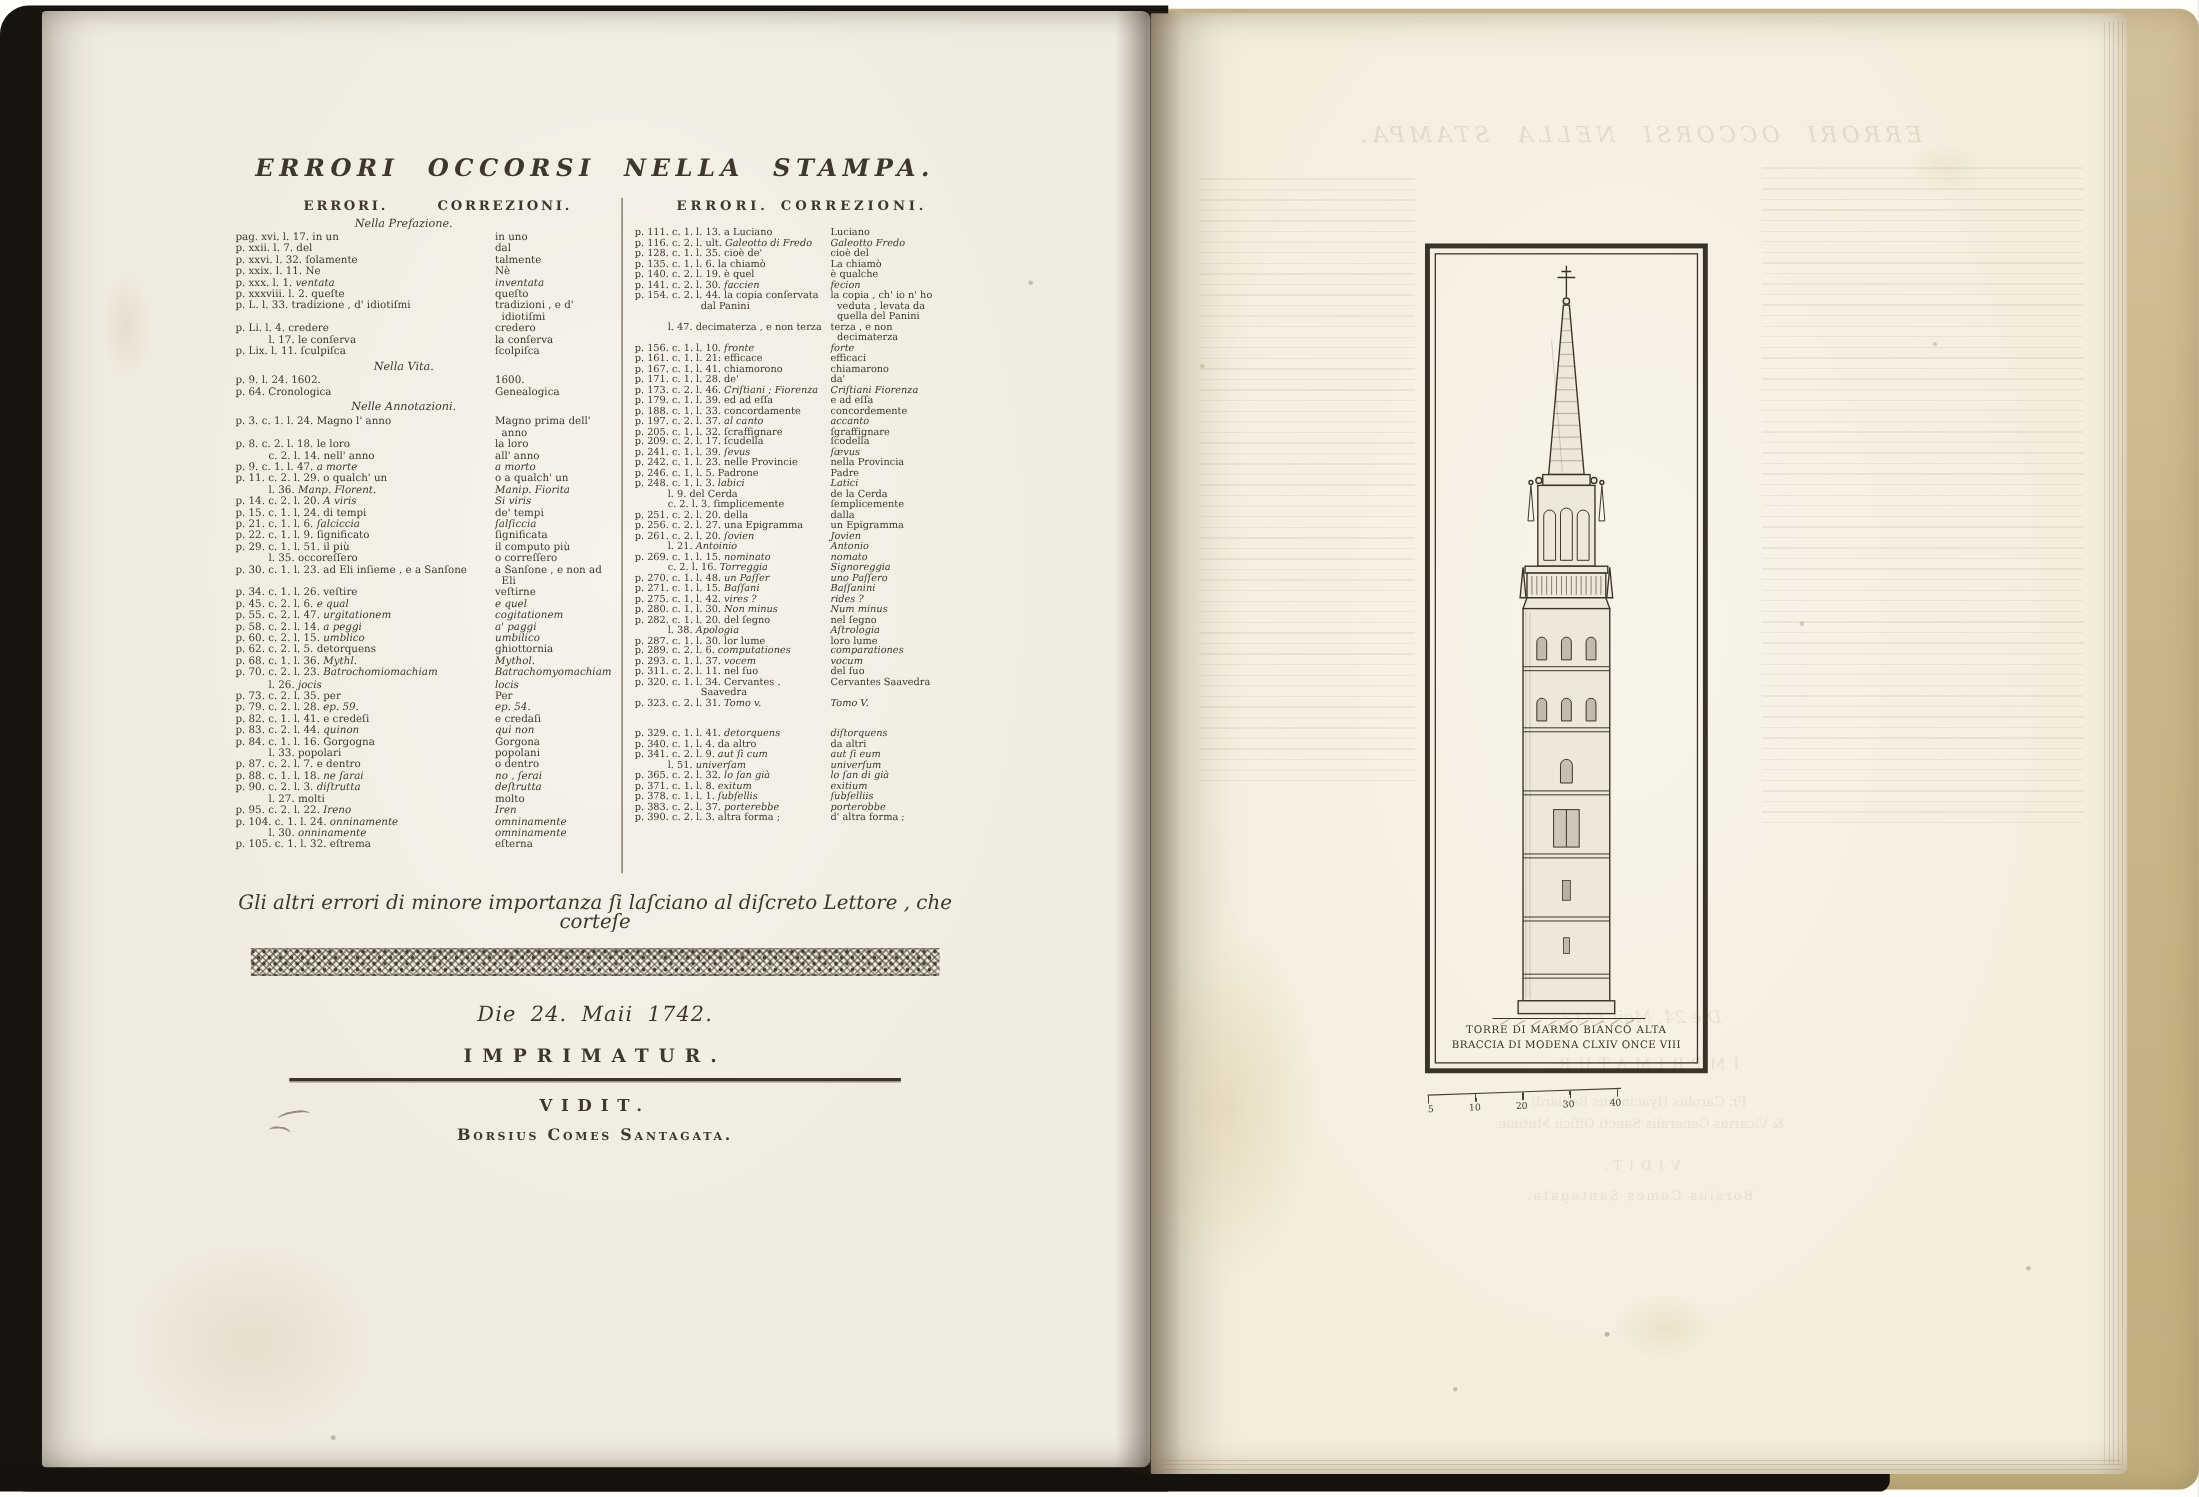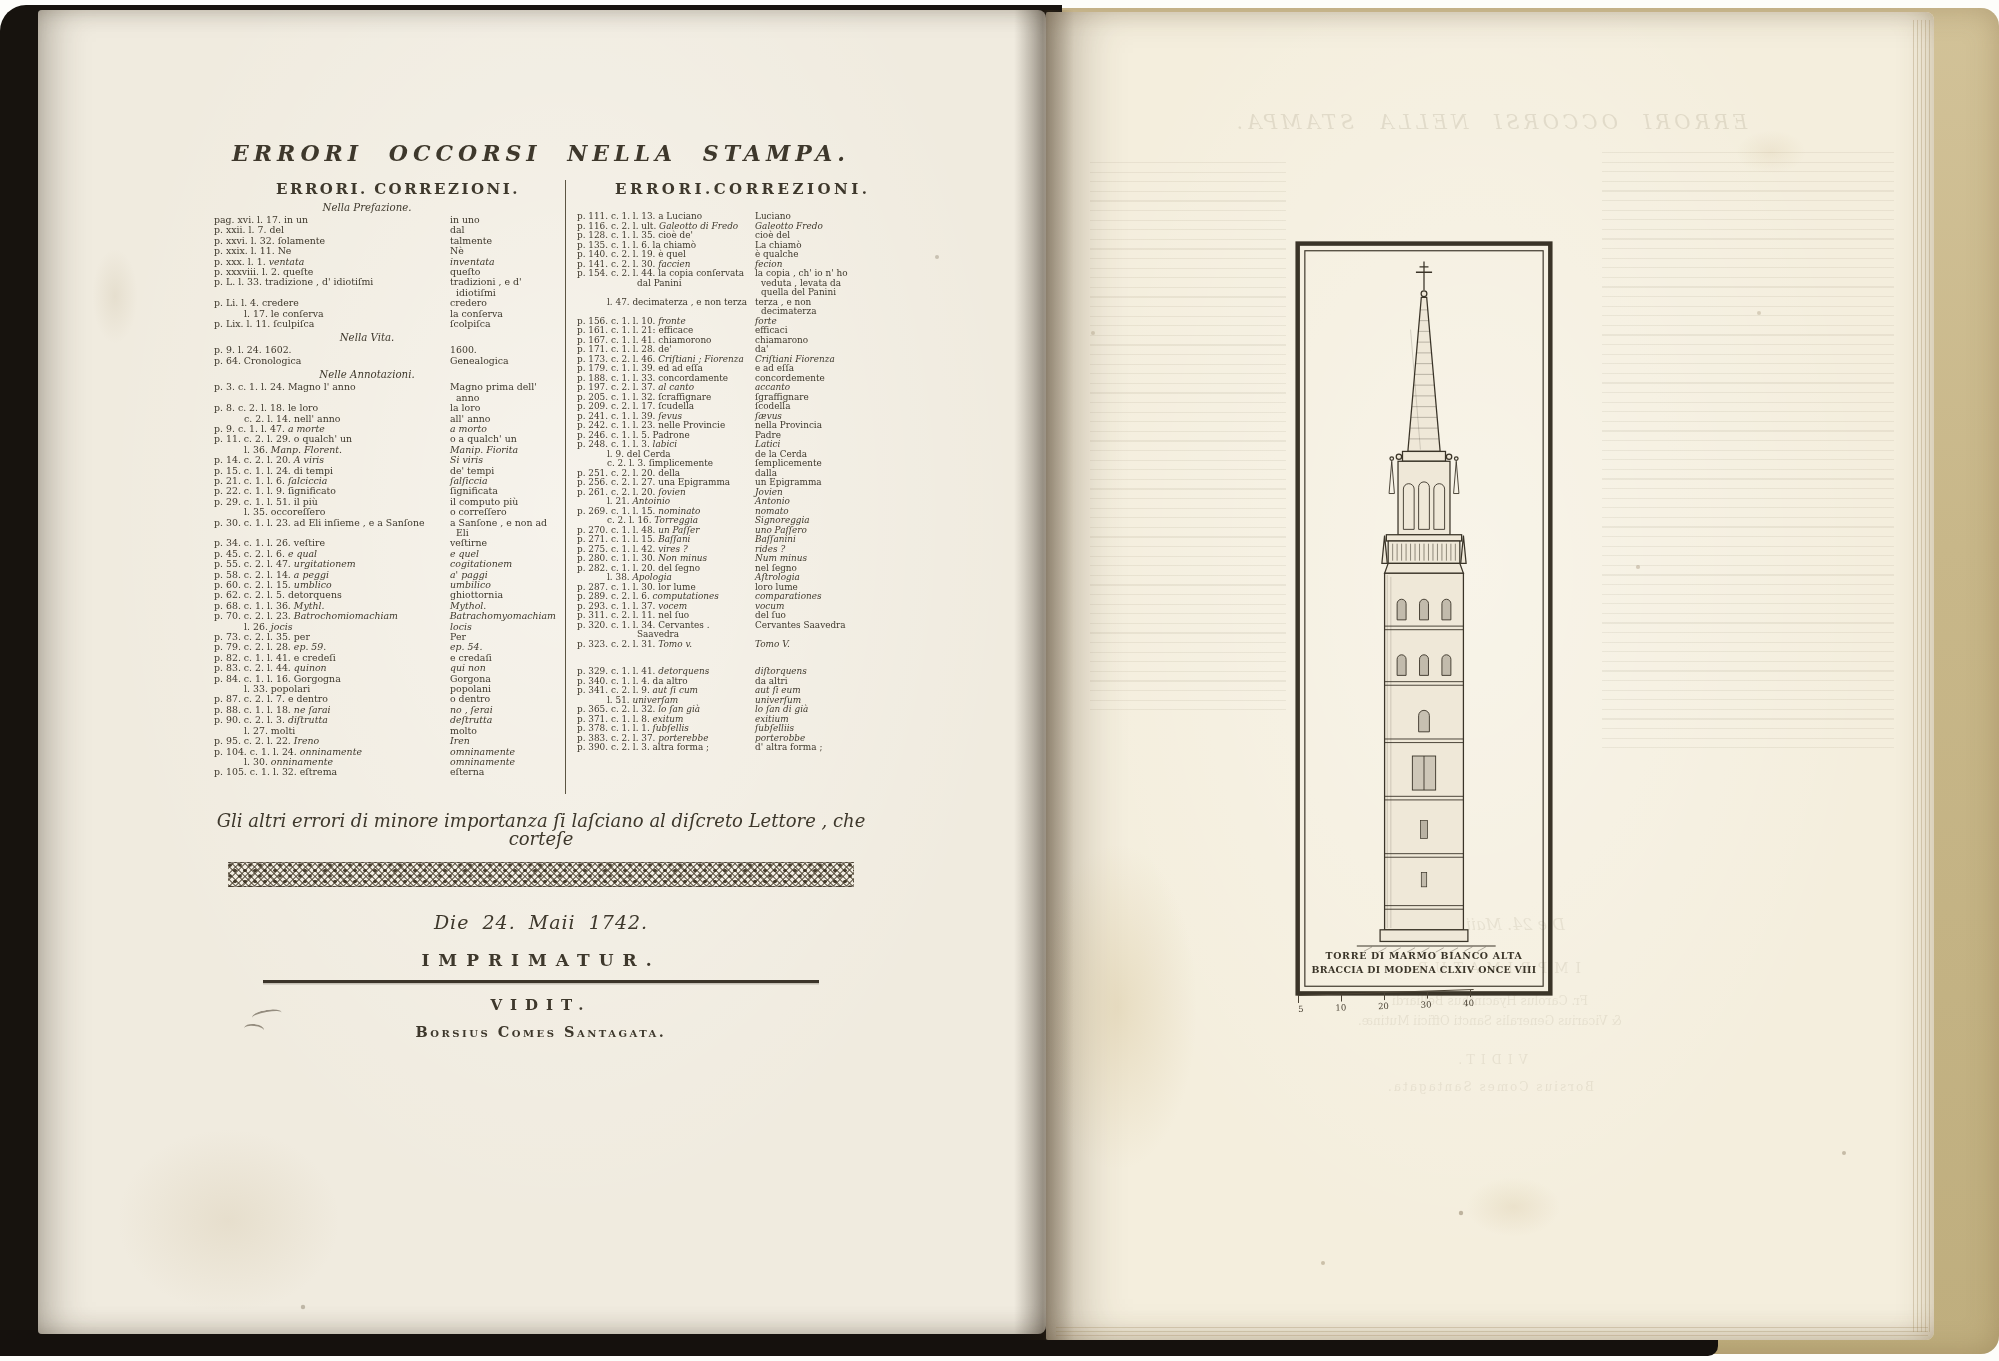--- a/index.html
+++ b/index.html
@@ -39,21 +39,21 @@
     background:linear-gradient(90deg, rgba(40,30,18,0) 0%, rgba(40,30,18,.38) 48%, rgba(70,55,35,.30) 58%, rgba(40,30,18,0) 100%);}
 
   
   .lp-text{position:absolute;left:176px;top:130px;width:654px;color:#3e382c;z-index:4;}
   .title{font-size:22px;font-style:italic;font-weight:600;text-align:center;
     letter-spacing:5px;word-spacing:13px;margin:0 0 14px;}
   .grid{display:flex;height:614px;}
   .col{box-sizing:border-box;}
   .col-a{width:342px;}
   .col-b{width:302px;border-left:1px solid #5c5543;margin-left:9px;padding-left:11px;}
-  .col-headers{display:flex;justify-content:space-between;font-size:15px;letter-spacing:2.5px;
+  .col-headers{display:flex;justify-content:space-between;font-size:12px;letter-spacing:2.5px;
     font-weight:600;margin-bottom:4px;}
   .col-a .col-headers{padding:0 36px 0 62px;}
   .col-b .col-headers{padding:0 24px 0 38px;letter-spacing:3.5px;}
   .col-b .col-body{padding-top:10px;}
   .section-heading{font-style:italic;text-align:center;font-size:10.2px;margin:3px 36px 2px 0;}
   .errata-row{display:flex;font-size:9.4px;line-height:10.4px;}
   .col-b .errata-row{font-size:8.9px;line-height:9.5px;}
   .ref-err{flex:1 1 auto;padding-left:60px;text-indent:-60px;padding-right:4px;box-sizing:border-box;}
   .corr{flex:0 0 106px;padding-left:6px;text-indent:-6px;box-sizing:border-box;}
   .col-b .corr{flex-basis:112px;}
@@ -74,21 +74,21 @@
   .imprimatur-h{text-align:center;font-size:17px;letter-spacing:9px;margin-top:17px;font-weight:600;}
   .imprimatur-text{text-align:center;font-size:13.5px;line-height:19px;margin-top:9px;}
   .imprimatur-text .name{font-variant:small-caps;letter-spacing:.5px;font-weight:600;}
   .rule{height:3px;background:#3b3429;margin:10px auto 0;width:556px;box-shadow:0 1.5px 0 rgba(59,52,41,.25);}
   .vidit-h{text-align:center;font-size:15px;letter-spacing:8px;margin-top:13px;font-weight:600;}
   .signature{text-align:center;font-size:14.5px;font-variant:small-caps;letter-spacing:2.5px;margin-top:9px;font-weight:600;}
   .margin-mark{position:absolute;width:30px;height:8px;border-top:2.2px solid rgba(55,45,30,.5);
     border-radius:50%;transform:rotate(-10deg);z-index:5;}
 
   
-  .engraving{position:absolute;left:248px;top:228px;width:260px;height:757px;z-index:4;font-weight:bold;}
+  .engraving{position:absolute;left:248px;top:208px;width:260px;height:757px;z-index:4;}
   .engraving svg{width:100%;height:100%;display:block;}
   .scale-bar{position:absolute;left:252px;top:980px;width:176px;transform:rotate(-2deg);color:#4a4234;z-index:4;}
   .scale-line{height:7px;border-top:1.6px solid #4a4234;
     background:repeating-linear-gradient(90deg,#4a4234 0 1.4px, rgba(0,0,0,0) 1.4px 43px);}
   .scale-nums{display:flex;justify-content:space-between;font-size:8.5px;margin-top:1px;}
 
   
   .ghost{position:absolute;left:0;width:100%;transform:scaleX(-1);color:#75684b;
     filter:blur(.5px);text-align:center;pointer-events:none;z-index:2;}
   .ghost-title{top:98px;font-size:20px;font-style:italic;letter-spacing:4px;word-spacing:11px;opacity:.15;}

